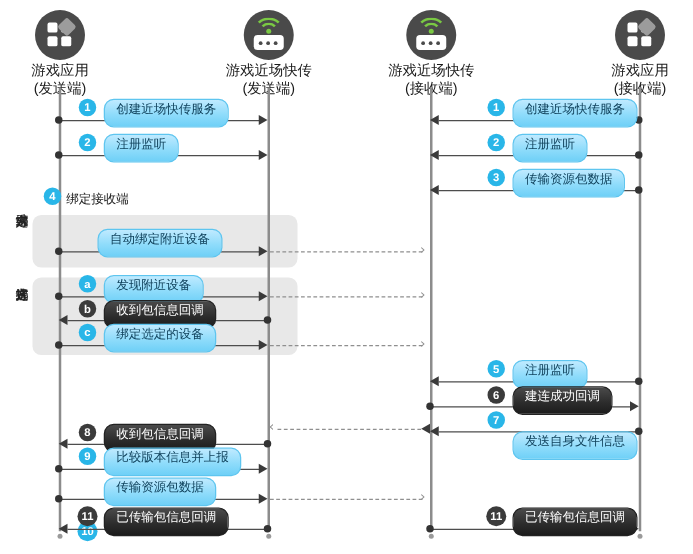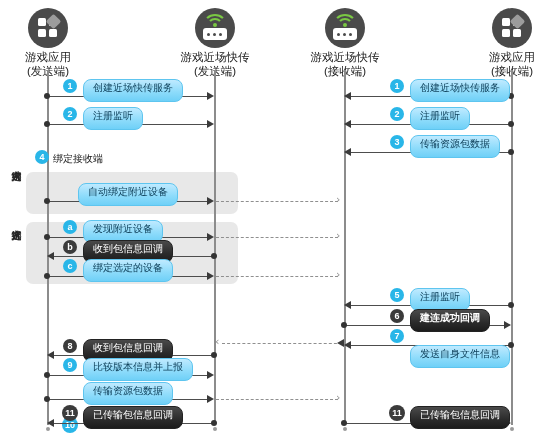--- a/index.html
+++ b/index.html
@@ -368,21 +368,21 @@
   <div class="msgline" style="left:351px; top:305px; width:158px;"></div>
   <div class="arrowhead left" style="left:344px; top:301px;"></div>
   <div class="enddot" style="left:508px; top:302px;"></div>
   <div class="badge blue" style="left:390px; top:288px;">5</div>
   <div class="pill blue" style="left:410px; top:288px;">注册监听</div>
 
   <div class="msgline" style="left:344px; top:325px; width:161px;"></div>
   <div class="arrowhead right" style="left:504px; top:321px;"></div>
   <div class="enddot" style="left:341px; top:322px;"></div>
   <div class="badge dark" style="left:390px; top:309px;">6</div>
-  <div class="pill dark" style="left:410px; top:309px;font-weight:bold;">建连成功回调</div>
+  <div class="pill dark" style="left:410px; top:309px;">建连成功回调</div>
 
   <div class="msgline" style="left:351px; top:345px; width:158px;"></div>
   <div class="arrowhead left" style="left:344px; top:341px;"></div>
   <div class="enddot" style="left:508px; top:342px;"></div>
   <div class="badge blue" style="left:390px; top:329px;">7</div>
   <div class="pill blue" style="left:410px; top:345px;">发送自身文件信息</div>
 
   <div class="msgline" style="left:344px; top:423px; width:161px;"></div>
   <div class="arrowhead right" style="left:504px; top:419px;"></div>
   <div class="enddot" style="left:341px; top:420px;"></div>

